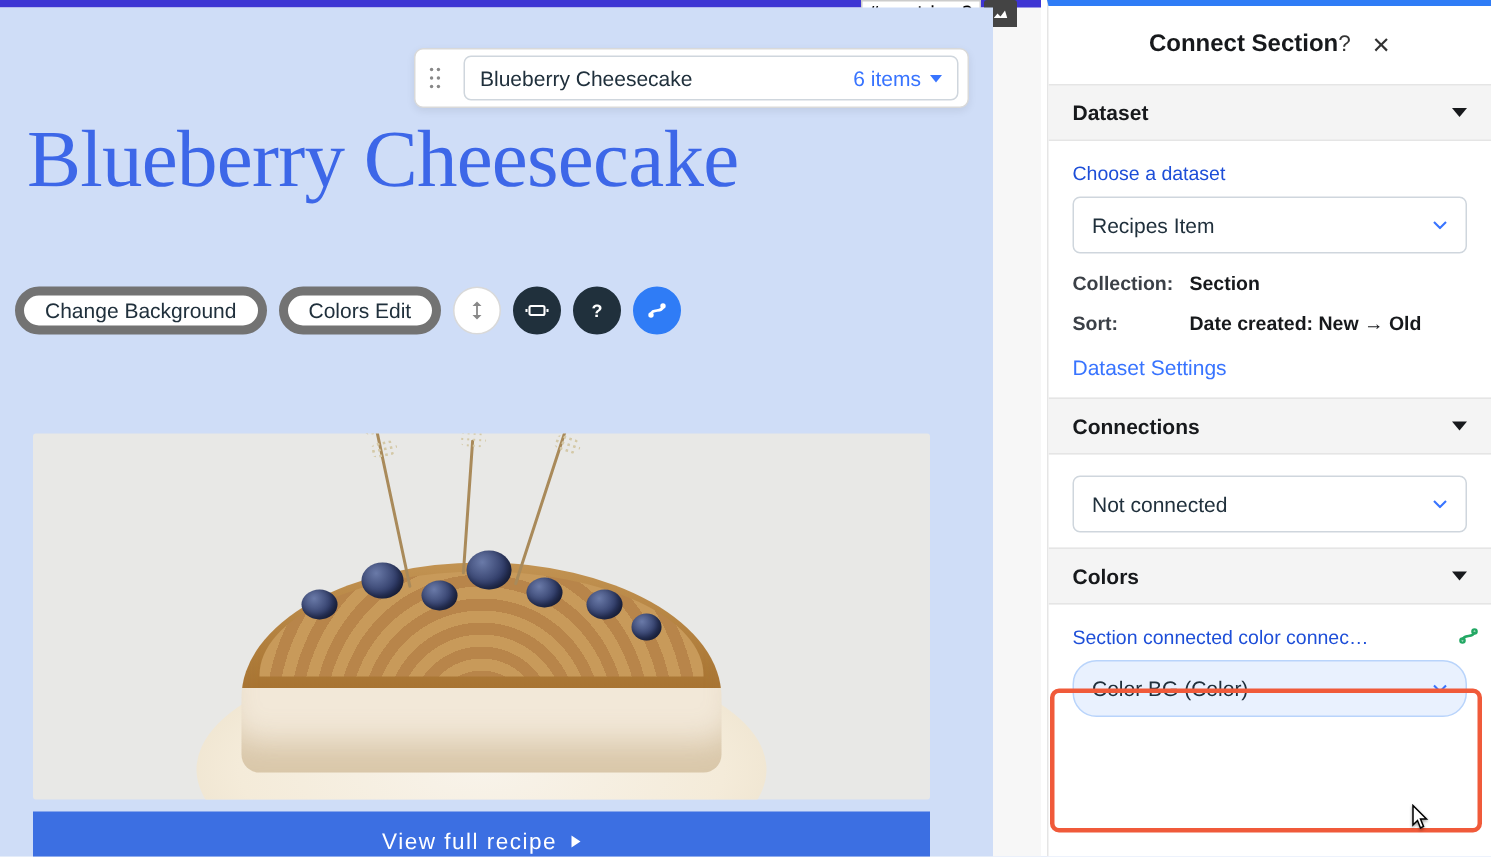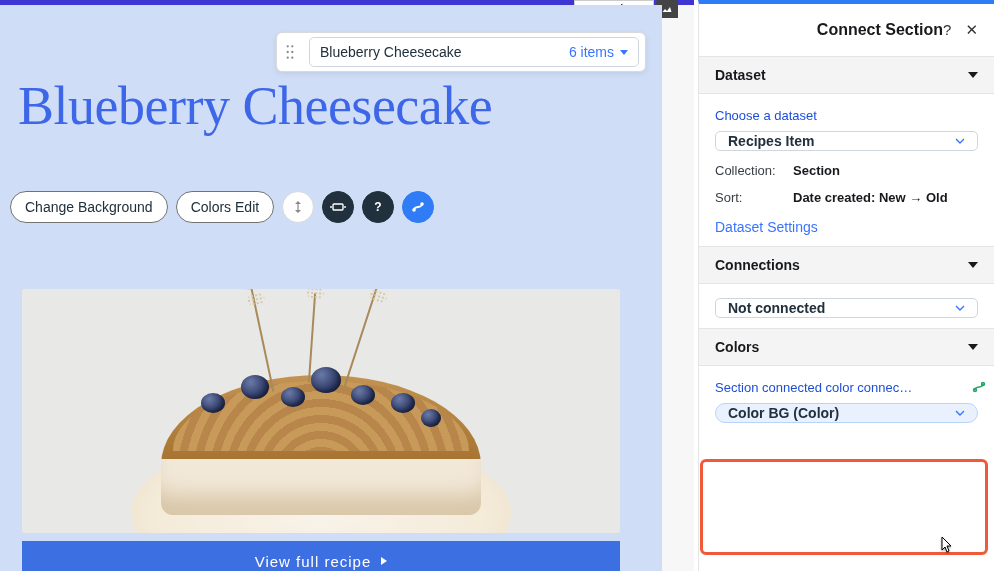--- a/index.html
+++ b/index.html
@@ -17,21 +17,21 @@
   .drag-handle { width: 26px; height: 100%; display: flex; align-items: center; justify-content: center; color: #888; cursor: move; }
   .drag-handle svg { width: 10px; height: 16px; }
   .item-select { flex: 1; height: 30px; margin: 0 6px; border: 1px solid #cfd6dd; border-radius: 5px; display: flex; align-items: center; padding: 0 10px; cursor: pointer; justify-content: space-between; }
   .item-select .label { color: #20303c; font-size: 14px; }
   .item-select .right { display: flex; align-items: center; gap: 6px; color: #3874ff; font-size: 14px; }
   .chev { width: 0; height: 0; border-left: 4px solid transparent; border-right: 4px solid transparent; border-top: 5px solid #3874ff; }
 
   .title { position: absolute; left: 18px; top: 70px; font-family: Georgia, 'Times New Roman', serif; font-size: 54px; font-weight: 500; color: #3d67e8; letter-spacing: -0.5px; }
 
   .action-row { position: absolute; left: 10px; top: 186px; display: flex; align-items: center; gap: 8px; }
-  .pill { background: #fff; border: 1px solid #737373; border-radius: 20px; height: 32px; padding: 0 14px; display: flex; align-items: center; font-size: 14px; color: #20303c; cursor: pointer; }
+  .pill { background: #fff; border: 6px solid #737373; border-radius: 20px; height: 32px; padding: 0 14px; display: flex; align-items: center; font-size: 14px; color: #20303c; cursor: pointer; }
   .icon-btn { width: 32px; height: 32px; border-radius: 50%; background: #fff; border: 1px solid #d9d9d9; display: flex; align-items: center; justify-content: center; cursor: pointer; }
   .icon-btn.dark { background: #20303c; border-color: #20303c; }
   .icon-btn.blue { background: #2f7cf6; border-color: #2f7cf6; }
   .icon-btn svg { width: 16px; height: 16px; }
 
   .cake-img { position: absolute; left: 22px; top: 284px; width: 598px; height: 244px; background: #e8e8e6; overflow: hidden; border-radius: 2px; }
   .cake-plate { position:absolute; left:50%; bottom:-60px; transform:translateX(-50%); width:380px; height:160px; background:radial-gradient(ellipse at center, #f8f3ea 0%, #f4ebd9 60%, #e8dcc4 100%); border-radius:50%; }
   .cake-body { position:absolute; left:50%; bottom:18px; transform:translateX(-50%); width:320px; height:140px; background:linear-gradient(#c29352,#a87432 60%,#f2e8d8 60%,#f2e8d8); border-radius:160px 160px 12px 12px / 90px 90px 12px 12px; box-shadow: inset 0 -30px 20px -10px rgba(180,150,100,0.4); }
   .cake-body::before{content:"";position:absolute;top:6px;left:12px;right:12px;height:70px;border-radius:150px 150px 0 0/70px 70px 0 0;background:repeating-radial-gradient(circle at 50% 140%, #c89a5a 0 8px, #b8854a 8px 16px);}
   .berry { position:absolute; width:24px; height:20px; background:radial-gradient(circle at 35% 30%, #6a7aa8, #2e3a66 60%, #1a2142); border-radius:50%; box-shadow: inset -2px -2px 4px rgba(0,0,0,0.4);}
@@ -46,37 +46,37 @@
   .t1::before,.t2::before,.t3::before,.t1::after,.t2::after{content:"";position:absolute;width:18px;height:12px;border-radius:50%;background:radial-gradient(circle,#d4c9a8 30%,transparent 31%) 0 0/4px 4px;}
   .t1::before{top:-6px;left:-8px;} .t1::after{top:10px;left:-6px;}
   .t2::before{top:-4px;left:-10px;} .t2::after{top:14px;left:-4px;}
   .t3::before{top:-6px;left:-8px;}
 
   .cta-bar { position: absolute; left: 22px; top: 536px; width: 598px; height: 40px; background: #3c6fe2; display: flex; align-items: center; justify-content: center; color: #fff; font-size: 15px; letter-spacing: 1px; gap: 10px; cursor: pointer; }
   .cta-arrow { width: 0; height: 0; border-top: 4px solid transparent; border-bottom: 4px solid transparent; border-left: 6px solid #fff; }
 
   
   .side-panel { position: absolute; right: 0; top: 0; width: 296px; height: 571px; background: #fff; border-top: 4px solid #2f7cf6; border-left: 1px solid #e5e5e5; overflow: hidden; }
-  .panel-header { height: 52px; display: flex; align-items: center; padding: 0 16px; justify-content: flex-end; }
+  .panel-header { height: 52px; display: flex; align-items: center; padding: 0 16px; justify-content: center; }
   .panel-title { font-size: 16px; font-weight: 700; color: #17191c; }
   .panel-actions { display: flex; gap: 14px; color: #333; }
   .panel-actions span { cursor: pointer; font-size: 15px; }
 
   .accordion-head { background: #f4f4f4; border-top: 1px solid #e5e5e5; border-bottom: 1px solid #e5e5e5; height: 38px; display: flex; align-items: center; justify-content: space-between; padding: 0 16px; font-size: 14px; font-weight: 600; color: #17191c; cursor: pointer; }
   .tri-down { width: 0; height: 0; border-left: 5px solid transparent; border-right: 5px solid transparent; border-top: 6px solid #17191c; }
 
   .section-body { padding: 14px 16px 10px; }
   .field-label { font-size: 13px; color: #1d4ed8; margin-bottom: 8px; display:block; }
-  .select-box { width: 100%; height: 20px; border: 1px solid #cfd6dd; border-radius: 5px; display: flex; align-items: center; justify-content: space-between; padding: 0 12px; font-size: 14px; color: #20303c; cursor: pointer; background:#fff;font-weight:bold; }
+  .select-box { width: 100%; height: 38px; border: 1px solid #cfd6dd; border-radius: 5px; display: flex; align-items: center; justify-content: space-between; padding: 0 12px; font-size: 14px; color: #20303c; cursor: pointer; background:#fff; }
   .select-box .chev2 { width: 10px; height: 6px; }
   .select-box .chev2 path { stroke: #3874ff; stroke-width:1.4; fill:none; }
   .select-box.highlight { background:#e9f1fe; border-color:#b9d4fb;border-radius:16px; }
 
   .kv-row { display: flex; font-size: 13px; margin-top: 12px; gap: 6px; }
-  .kv-row .k { color: #3b4047; width: 72px; }
+  .kv-row .k { color: #3b4047; width: 72px; font-weight: bold; }
   .kv-row .v { color: #17191c; font-weight: 600; }
   .link { color: #3874ff; font-size: 14px; margin-top: 14px; display: inline-block; cursor: pointer; }
 
   .highlight-box { position: absolute; left: 700px; top: 459px; width: 288px; height: 96px; border: 3px solid #f05a3a; border-radius: 6px; pointer-events: none; }
   .bind-icon { position: absolute; right: 8px; top: 14px; width: 14px; height: 14px; }
   .bind-icon svg { stroke:#23a864; stroke-width:1.6; fill:none; }
 
   .cursor { position: absolute; width: 16px; height: 20px; z-index: 999; pointer-events:none; }
   .cursor svg { filter: drop-shadow(0 1px 1px rgba(0,0,0,0.4)); }
 </style>

